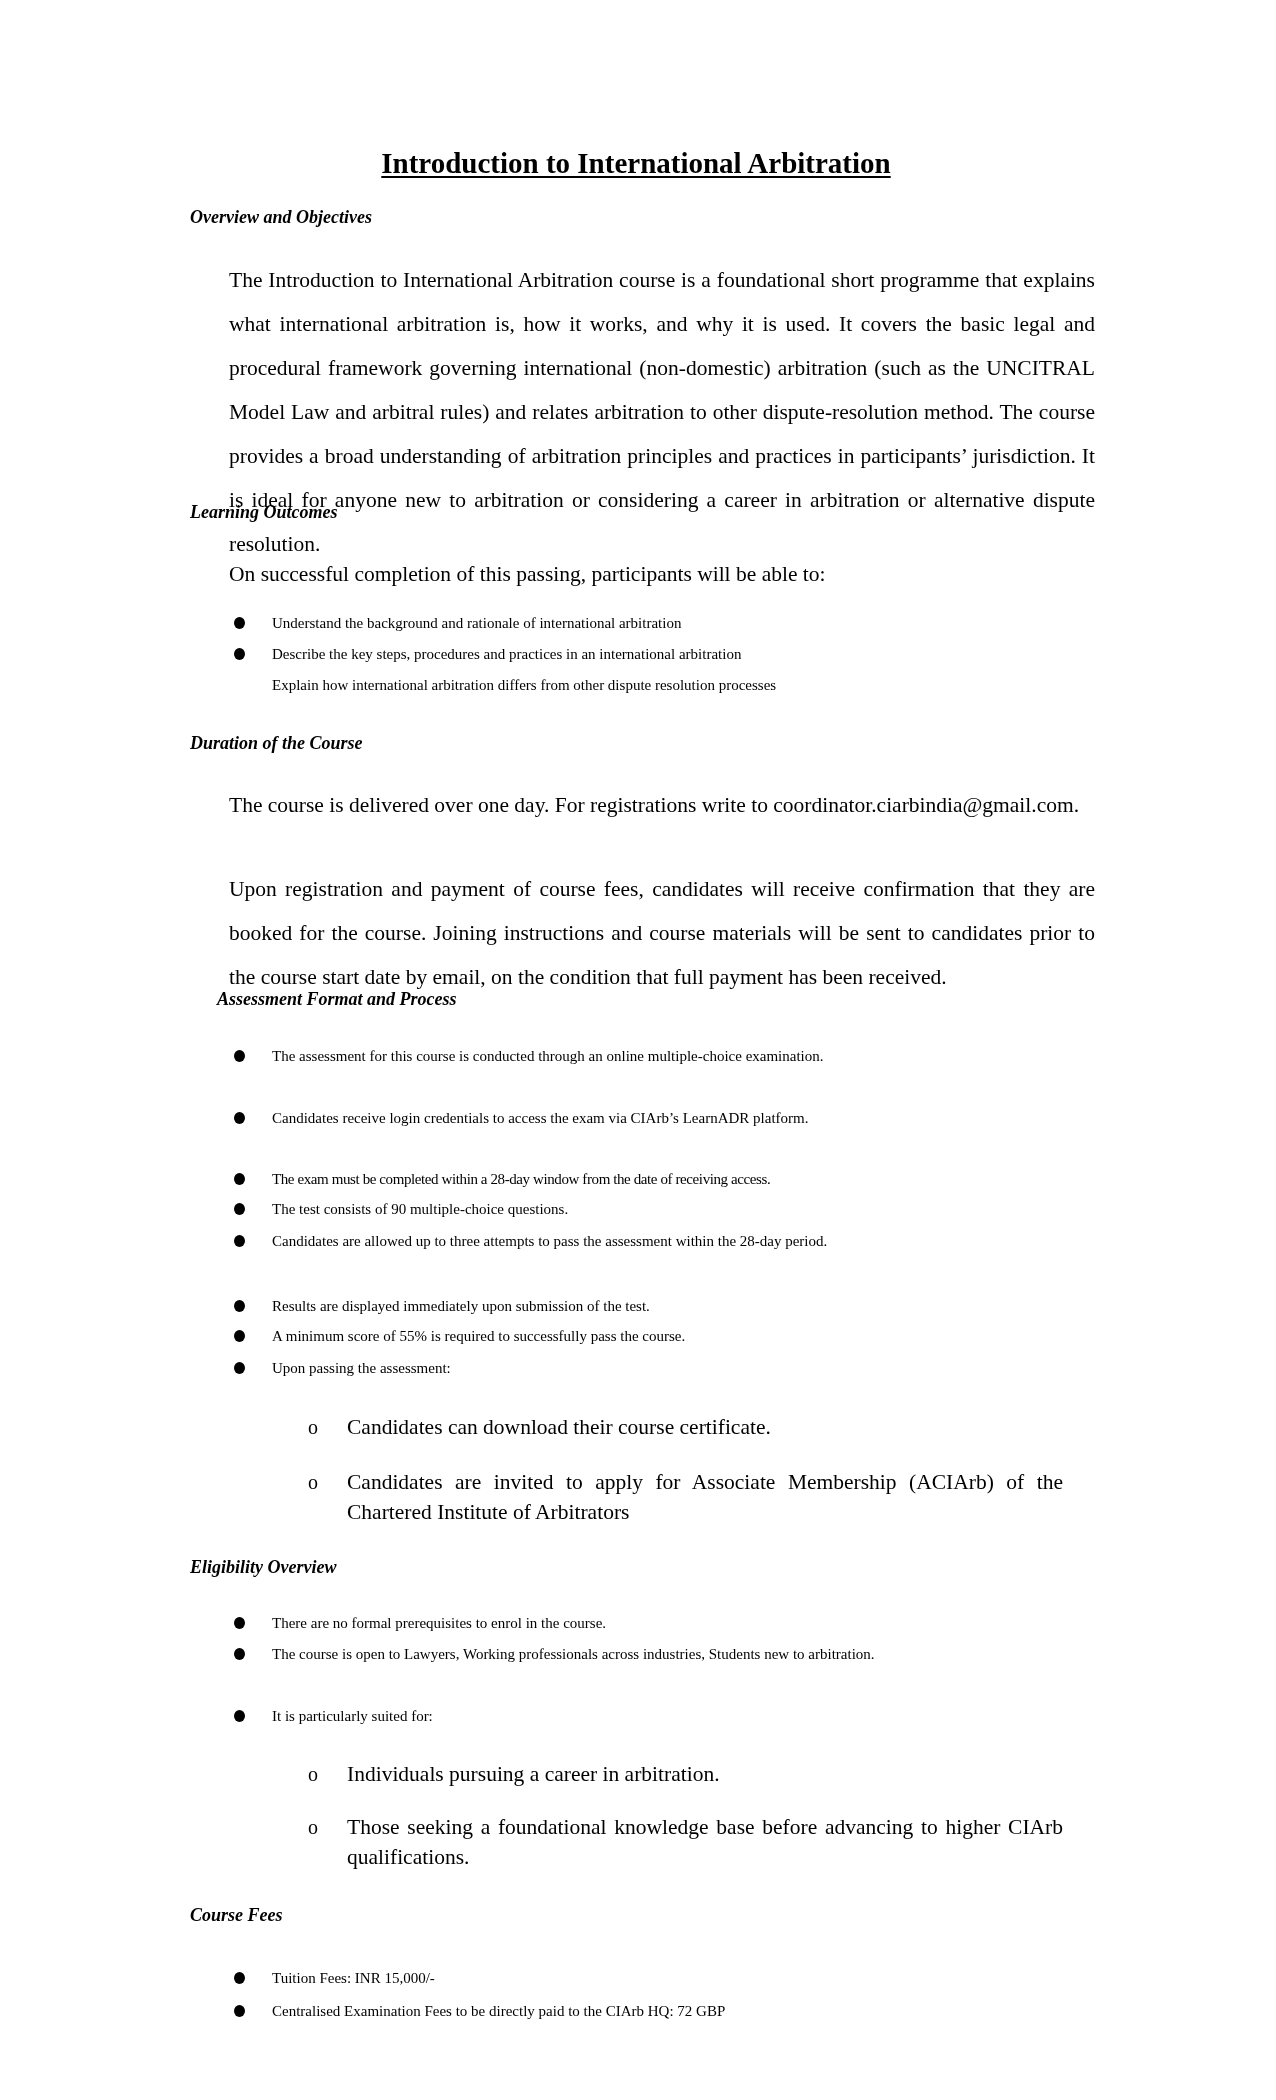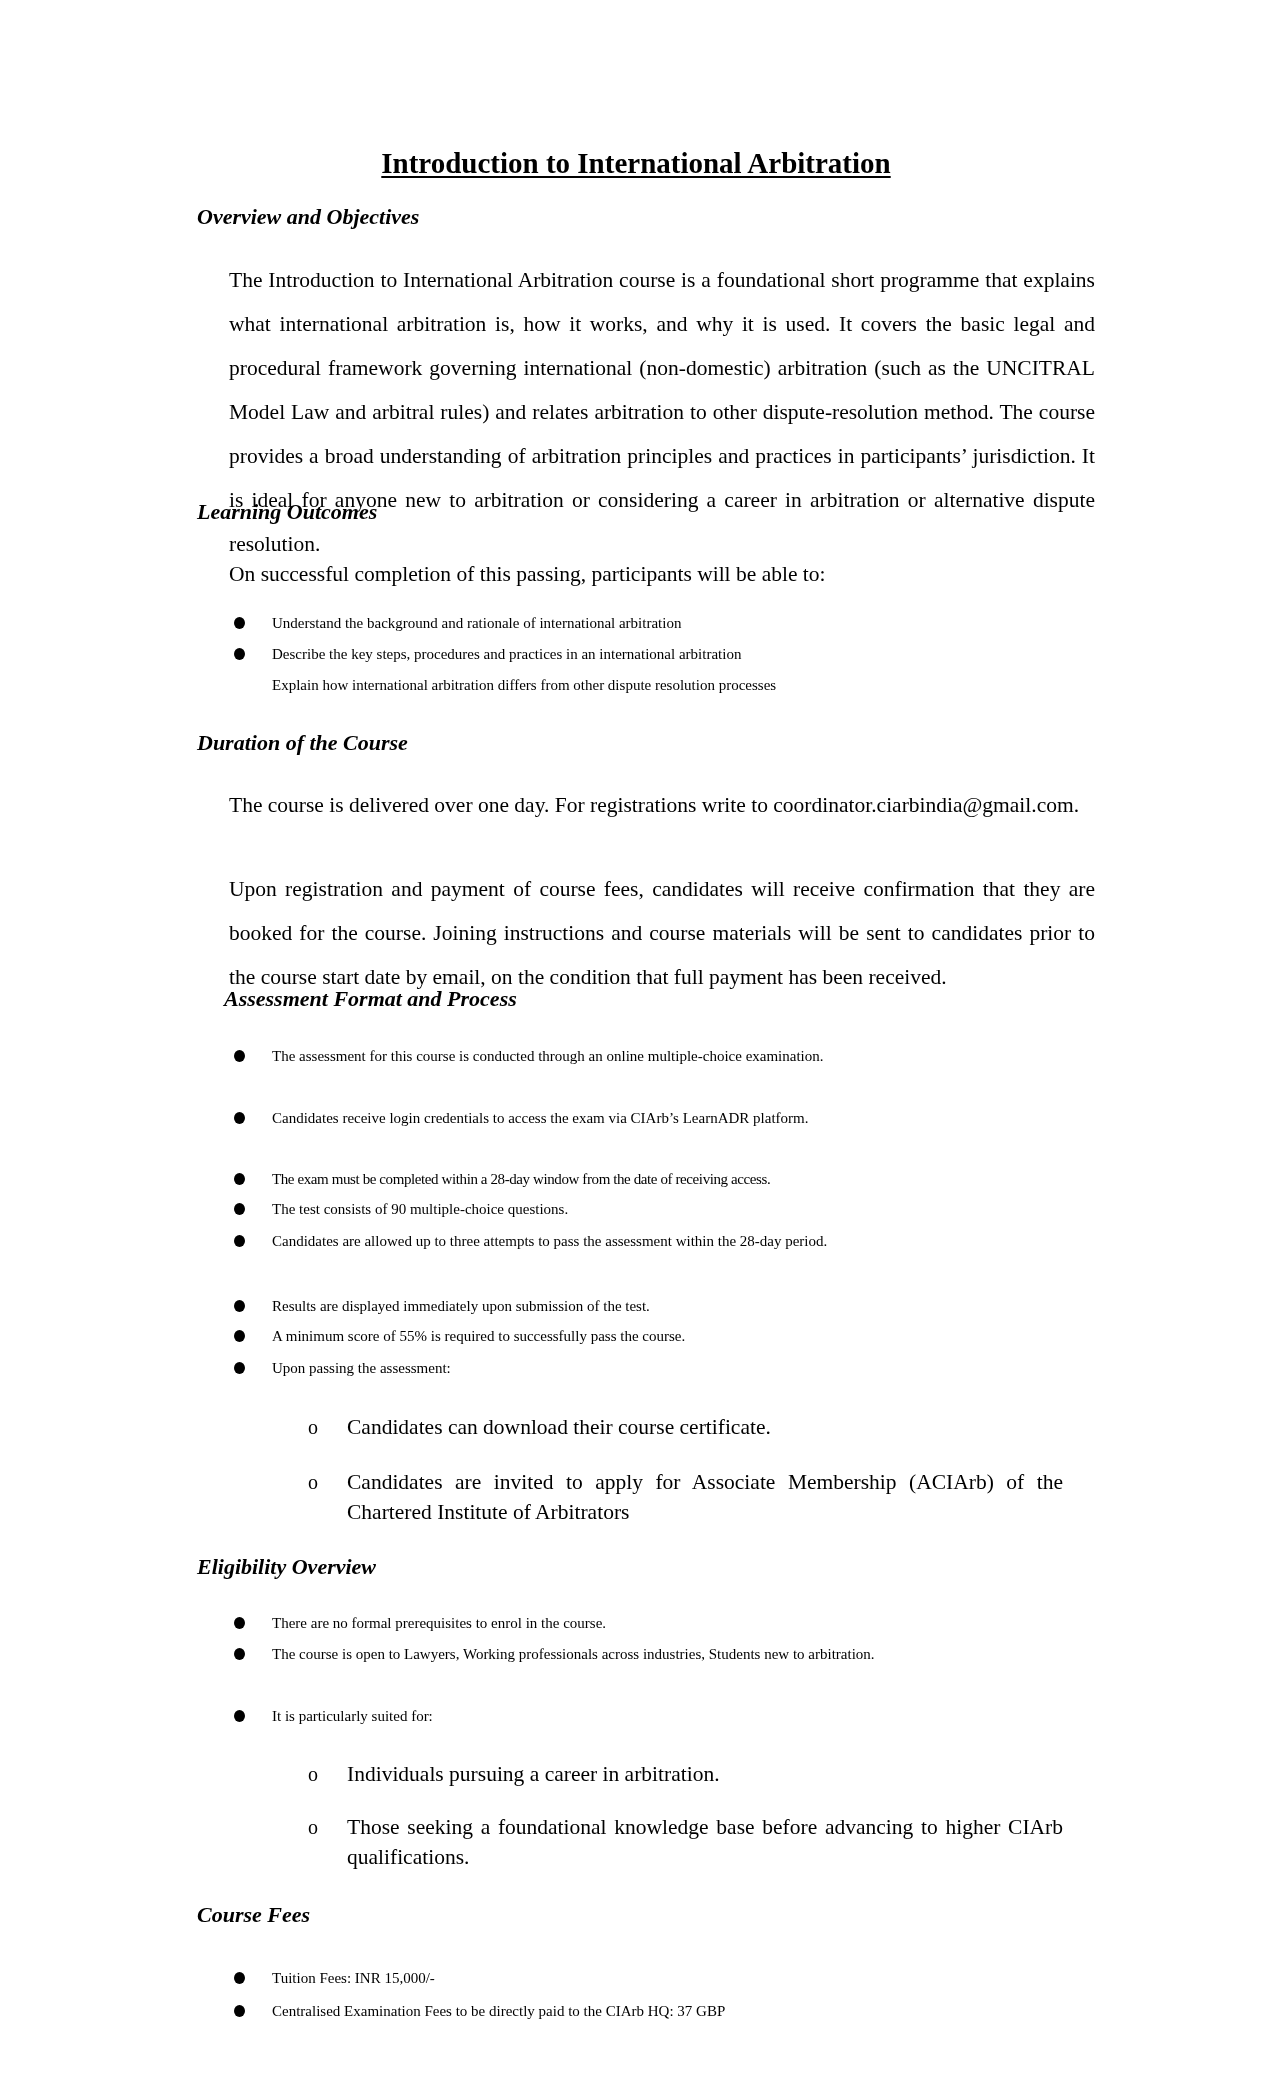--- a/index.html
+++ b/index.html
@@ -1,21 +1,21 @@
 <!DOCTYPE html>
 <html><head>
 <meta charset="utf-8">
 <style>
   html, body { margin: 0; padding: 0; background: #ffffff; }
   body { width: 1276px; height: 2100px; position: relative; overflow: hidden;
          font-family: "Liberation Serif", "DejaVu Serif", serif; color: #000; }
   .abs { position: absolute; }
   .title { font-weight: bold; text-decoration: underline; text-underline-offset: 3px;
            font-size: 29px; line-height: 30px; left: 0; width: 1272px; text-align: center; }
-  .heading { font-weight: bold; font-style: italic; font-size: 22px; line-height: 30px; left: 197px; }
+  .heading { font-weight: bold; font-style: italic; font-size: 18px; line-height: 30px; left: 190px; }
   .para { left: 197px; width: 866px; font-size: 21.5px; line-height: 44px; text-align: justify; text-align-last: left; margin-left: 32px; }
   .item { left: 222px; width: 841px; font-size: 15px; line-height: 29.5px; }
   .item .marker { position: absolute; left: 0; top: 0; width: 34px; text-align: center; }
   .item .dot { display: inline-block; width: 11px; height: 12px; border-radius: 50%; background: #000; vertical-align: middle; margin-top: -4px; }
   .item .txt { display: block; margin-left: 50px; text-align: justify; text-align-last: left; }
   .sub { left: 300px; width: 763px; font-size: 21.5px; line-height: 30px; }
   .sub .marker { position: absolute; left: 0; top: 0; width: 26px; text-align: center; font-size: 20px; }
   .sub .txt { display: block; margin-left: 47px; text-align: justify; text-align-last: left; }
 </style>
 </head>
@@ -116,14 +116,14 @@
 </div>
 
 <div class="abs heading" style="top:1900px;">Course Fees</div>
 
 <div class="abs item" style="top:1964px;">
   <span class="marker"><span class="dot"></span></span>
   <span class="txt">Tuition Fees: INR 15,000/-</span>
 </div>
 <div class="abs item" style="top:1997px;">
   <span class="marker"><span class="dot"></span></span>
-  <span class="txt">Centralised Examination Fees to be directly paid to the CIArb HQ: 37 GBP</span>
+  <span class="txt">Centralised Examination Fees to be directly paid to the CIArb HQ: 72 GBP</span>
 </div>
 
 </body></html>

